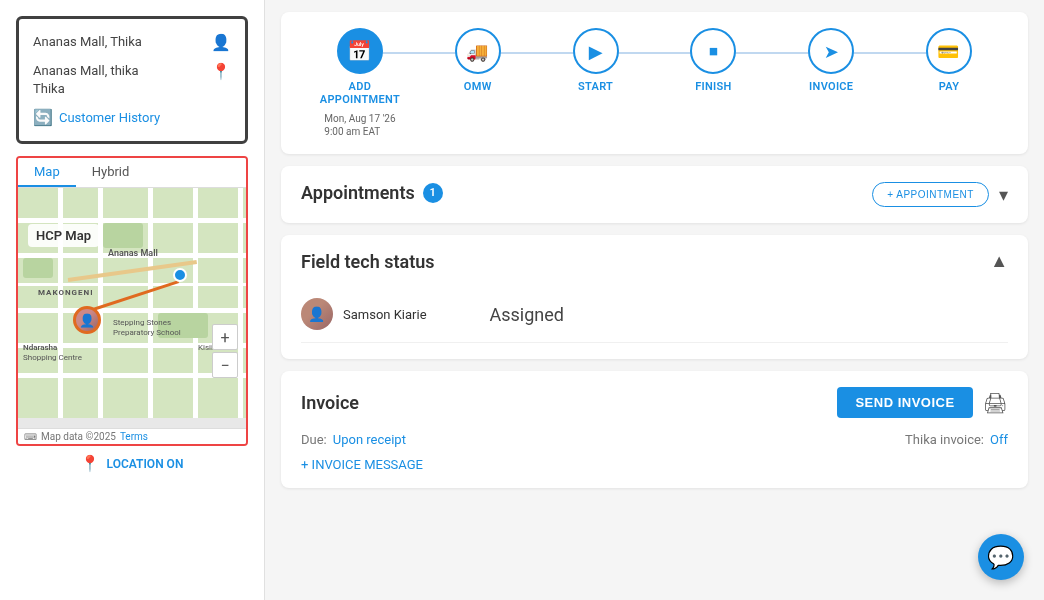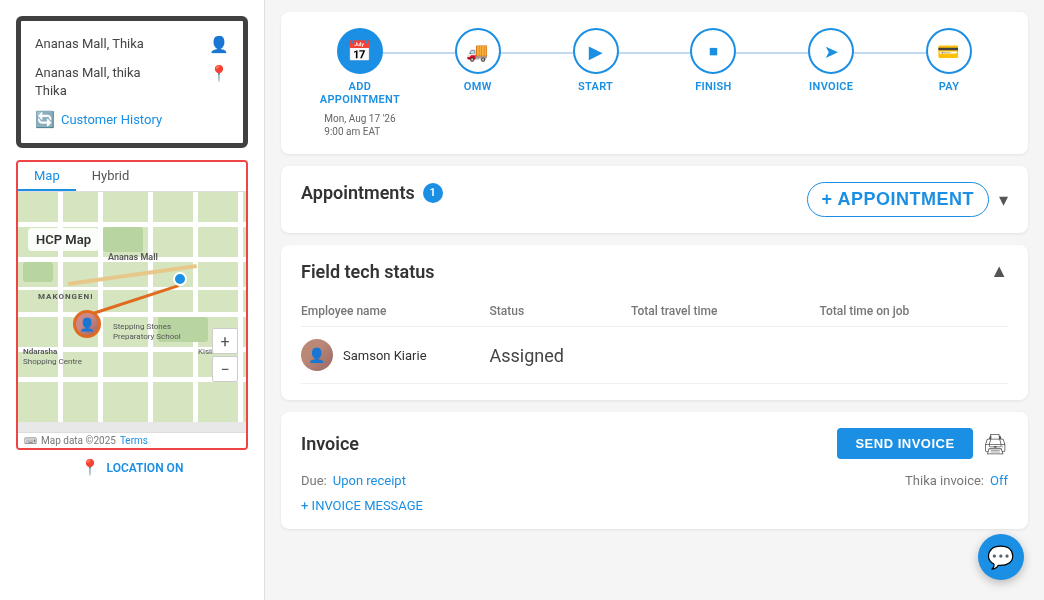--- a/index.html
+++ b/index.html
@@ -11,21 +11,21 @@
     .header { display: flex; align-items: center; justify-content: space-between; padding: 12px 20px; background: #fff; border-bottom: 1px solid #e0e0e0; }
     .header-title { font-size: 22px; font-weight: 600; color: #333; }
     .header-title span { color: #1a8fe3; }
     .header-icon { font-size: 20px; color: #999; cursor: pointer; }
 
     
     .main-layout { display: flex; flex: 1; overflow: hidden; }
 
     
     .left-panel { width: 265px; background: #fff; border-right: 1px solid #e0e0e0; padding: 16px; flex-shrink: 0; overflow-y: auto; }
-    .address-section { background: #fff; border: 5px solid #404040; border-radius: 6px; padding: 14px; margin-bottom: 12px; }
+    .address-section { background: #fff; border: 3px solid #404040; border-radius: 6px; padding: 14px; margin-bottom: 12px; }
     .address-row { display: flex; align-items: flex-start; justify-content: space-between; margin-bottom: 10px; }
     .address-text { font-size: 13px; color: #444; line-height: 1.4; }
     .address-icon { color: #999; font-size: 16px; margin-left: 8px; flex-shrink: 0; }
     .customer-history { display: flex; align-items: center; color: #1a8fe3; cursor: pointer; font-size: 13px; margin-top: 4px; gap: 6px; }
     .customer-history-icon { font-size: 16px; }
 
     
     .map-container { margin-top: 8px; border: 2px solid #e44; border-radius: 4px; overflow: hidden; position: relative; background: #e8e8e8; height: 290px; }
     .map-tabs { display: flex; background: #fff; border-bottom: 1px solid #ddd; }
     .map-tab { padding: 6px 16px; font-size: 13px; cursor: pointer; color: #555; }
@@ -54,21 +54,21 @@
     .step-circle.active { background: #1a8fe3; color: #fff; }
     .step-label { font-size: 11px; font-weight: 600; color: #1a8fe3; text-align: right; text-transform: uppercase; letter-spacing: 0.3px; }
     .step-sub { font-size: 10px; color: #666; line-height: 1.3; }
 
     
     .section-card { background: #fff; border-radius: 8px; padding: 16px 20px; margin-bottom: 12px; box-shadow: 0 1px 3px rgba(0,0,0,0.08); }
     .section-header { display: flex; align-items: flex-start; justify-content: space-between; }
     .section-title { font-size: 18px; font-weight: 600; color: #333; display: flex; align-items: center; gap: 8px; }
     .badge { background: #1a8fe3; color: #fff; border-radius: 50%; width: 20px; height: 20px; display: flex; align-items: center; justify-content: center; font-size: 11px; }
     .section-actions { display: flex; align-items: center; gap: 10px; }
-    .btn-outline { border: 1px solid #1a8fe3; color: #1a8fe3; background: #fff; border-radius: 20px; padding: 6px 14px; font-size: 18px; font-weight: 700; cursor: pointer; text-transform: uppercase; letter-spacing: 0.5px; }
+    .btn-outline { border: 1px solid #1a8fe3; color: #1a8fe3; background: #fff; border-radius: 20px; padding: 6px 14px; font-size: 10px; font-weight: 400; cursor: pointer; text-transform: uppercase; letter-spacing: 0.5px; }
     .chevron-btn { background: none; border: none; cursor: pointer; color: #555; font-size: 18px; }
 
     
     .field-tech-header { display: flex; align-items: center; justify-content: space-between; margin-bottom: 14px; }
     .table-headers { display: flex; align-items: center; padding: 8px 0; border-bottom: 1px solid #eee; color: #777; font-size: 12px; font-weight: 500; }
     .col-employee { flex: 2; }
     .col-status { flex: 1.5; }
     .col-travel { flex: 2; }
     .col-time-on-job { flex: 2; }
     .table-row-data { display: flex; align-items: center; padding: 12px 0; border-bottom: 1px solid #f0f0f0; }
@@ -242,26 +242,20 @@
         </div>
       </div>
 
       <div class="section-card">
         <div class="field-tech-header">
           <div class="section-title">
             <span>Field tech status</span>
           </div>
           <button class="chevron-btn">▲</button>
         </div>
-        <div class="table-headers">
-          <div class="col-employee">Employee name</div>
-          <div class="col-status">Status</div>
-          <div class="col-travel">Total travel time</div>
-          <div class="col-time-on-job">Total time on job</div>
-        </div>
         <div class="table-row-data">
           <div class="employee-cell">
             <div class="avatar">
               <div class="avatar-img">👤</div>
             </div>
             <span class="employee-name">Samson Kiarie</span>
           </div>
           <div class="status-cell">Assigned</div>
           <div class="travel-cell"></div>
           <div class="time-cell"></div>

